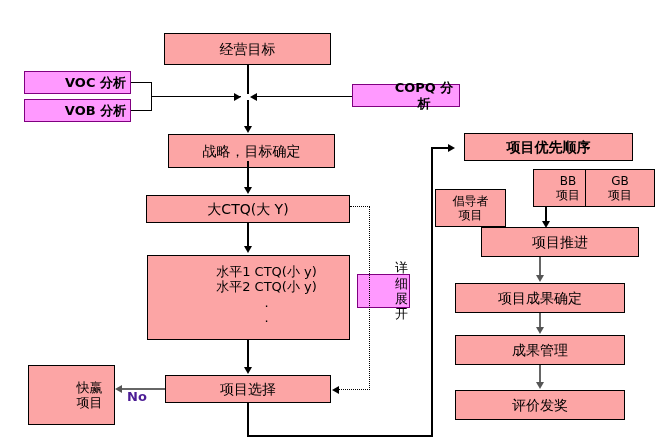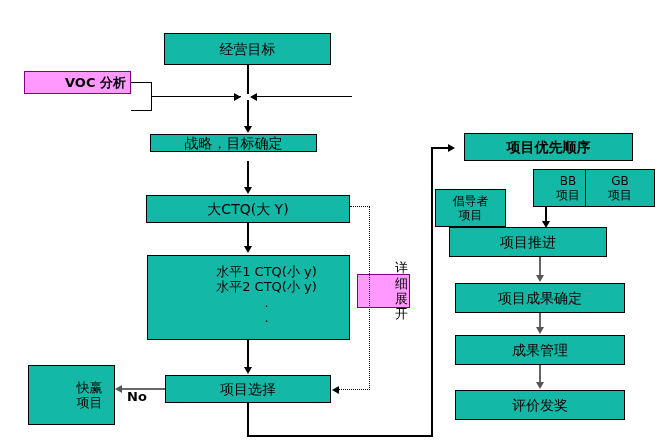--- a/index.html
+++ b/index.html
@@ -20,21 +20,21 @@
     box-sizing: border-box;
     border: 1px solid #000000;
     display: flex;
     align-items: center;
     justify-content: center;
     text-align: center;
     line-height: 1.18;
     color: #000000;
     white-space: pre-line;
   }
-  .yellow { background: #14b8a6; }
+  .yellow { background: #fca5a5; }
   .pink   { background: #ff99ff; border-color: #800080; }
 
   
   .ln {
     position: absolute;
     background: #000000;
   }
   .ln-h { height: 1px; }
   .ln-v { width: 1px; }
   .ln-gray { background: #666666; }
@@ -70,53 +70,55 @@
     border-bottom: 4px solid transparent;
     border-right: 7px solid #000000;
   }
   .arw-down.gray { border-top-color: #555555; }
   .arw-left.gray { border-right-color: #555555; }
 
   .edge-label {
     position: absolute;
     font-weight: bold;
     font-size: 13px;
-    color: #000000;
+    color: #4c1d95;
   }
 
   .t14 { font-size: 14px; }
   .t13 { font-size: 13px; padding-left: 36px; }
   .t12 { font-size: 12px; }
   .bold { font-weight: bold; }
 </style>
 </head>
 <body>
 
 <div id="canvas">
 
   <div class="node yellow t14" style="left:164px; top:33px; width:167px; height:32px;">经营目标</div>
 
   <div class="ln ln-v" style="left:247px; top:65px; width:2px; height:29px;"></div>
   <div class="ln ln-v" style="left:247px; top:100px; width:2px; height:27px;"></div>
   <div class="arw arw-down" style="left:244px; top:126px;"></div>
 
   <div class="node pink t13 bold" style="left:24px; top:71px; width:107px; height:23px;">VOC 分析</div>
 
+  <div class="node pink t13 bold" style="left:24px; top:99px; width:107px; height:23px;">VOB 分析</div>
 
   <div class="ln ln-h" style="left:131px; top:82px; width:21px; height:1px;"></div>
   <div class="ln ln-h" style="left:131px; top:110px; width:21px; height:1px;"></div>
   <div class="ln ln-v" style="left:151px; top:82px; width:1px; height:29px;"></div>
   <div class="ln ln-h" style="left:151px; top:96px; width:90px; height:1px;"></div>
   <div class="arw arw-right" style="left:234px; top:93px;"></div>
 
+  <div class="node pink t13 bold" style="left:352px; top:84px; width:108px; height:23px;">COPQ 分析</div>
 
   <div class="ln ln-h" style="left:255px; top:96px; width:97px; height:1px;"></div>
   <div class="arw arw-left" style="left:250px; top:93px;"></div>
 
-  <div class="node yellow t14" style="left:150px; top:134px; width:167px; height:18px;">战略，目标确定</div>
+  <div class="node yellow t14" style="left:168px; top:134px; width:167px; height:34px;">战略，目标确定</div>
 
   <div class="ln ln-v" style="left:247px; top:161px; width:2px; height:27px;"></div>
   <div class="arw arw-down" style="left:244px; top:187px;"></div>
 
   <div class="node yellow t14" style="left:146px; top:195px; width:204px; height:28px;">大CTQ(大 Y)</div>
 
   <div class="ln ln-v" style="left:247px; top:223px; width:2px; height:24px;"></div>
   <div class="arw arw-down" style="left:244px; top:246px;"></div>
 
   <div class="node yellow t13" style="left:147px; top:255px; width:203px; height:85px; align-items:flex-start; padding-top:8px;">水平1 CTQ(小 y)
@@ -157,21 +159,21 @@
 
   <div class="node yellow t12" style="left:533px; top:169px; width:70px; height:38px;">BB
 项目</div>
 
   <div class="node yellow t12" style="left:585px; top:169px; width:70px; height:38px;text-align:center;">GB
 项目</div>
 
   <div class="ln ln-v" style="left:545px; top:207px; width:2px; height:15px;"></div>
   <div class="arw arw-down" style="left:542px; top:221px;"></div>
 
-  <div class="node yellow t14" style="left:449px; top:227px; width:158px; height:30px;">项目推进</div>
+  <div class="node yellow t14" style="left:481px; top:227px; width:158px; height:30px;">项目推进</div>
 
   <div class="ln ln-v ln-gray thick" style="left:539px; top:257px; height:19px;"></div>
   <div class="arw arw-down gray" style="left:536px; top:275px;"></div>
 
   <div class="node yellow t14" style="left:455px; top:283px; width:170px; height:30px;">项目成果确定</div>
 
   <div class="ln ln-v ln-gray thick" style="left:539px; top:313px; height:15px;"></div>
   <div class="arw arw-down gray" style="left:536px; top:327px;"></div>
 
   <div class="node yellow t14" style="left:455px; top:335px; width:170px; height:30px;">成果管理</div>

